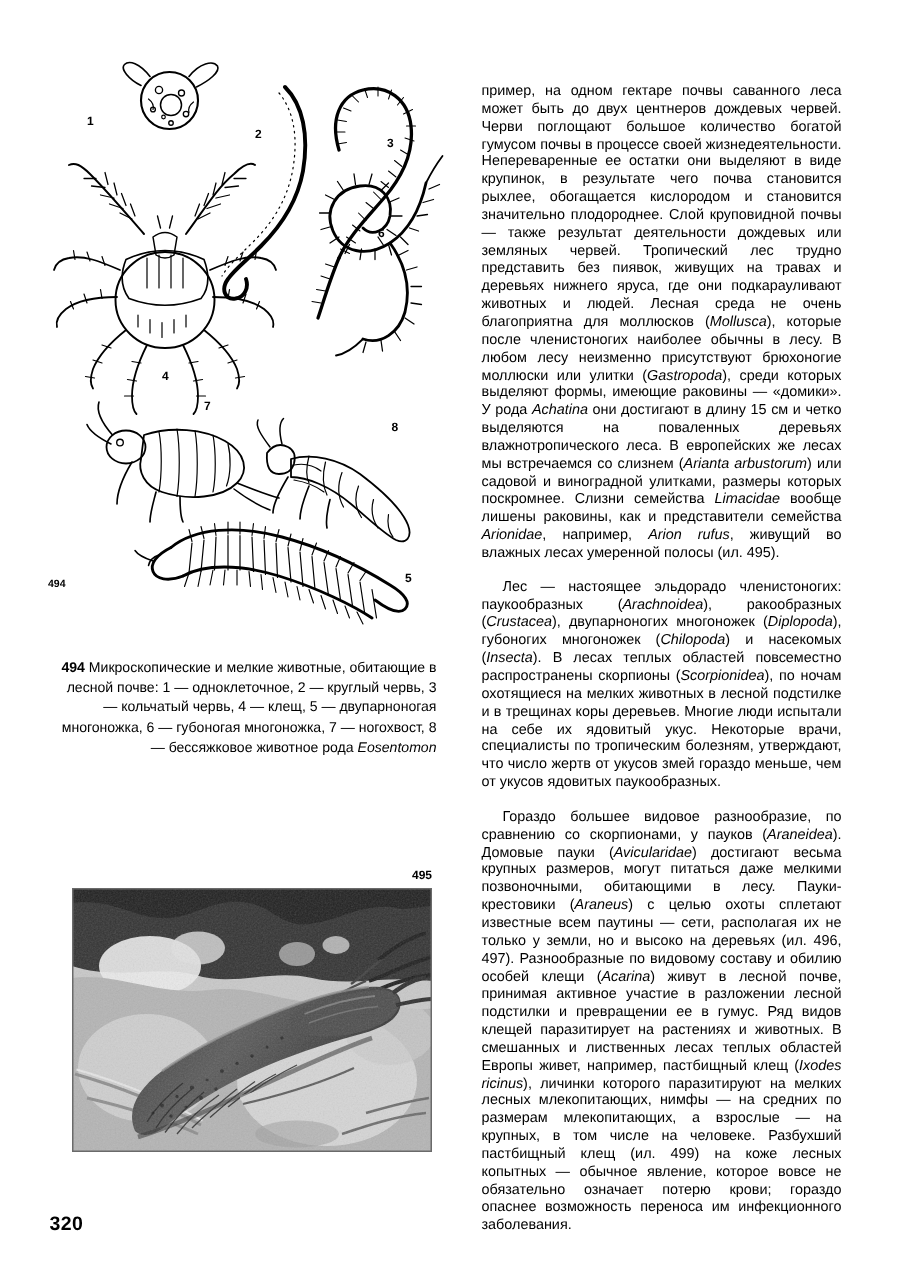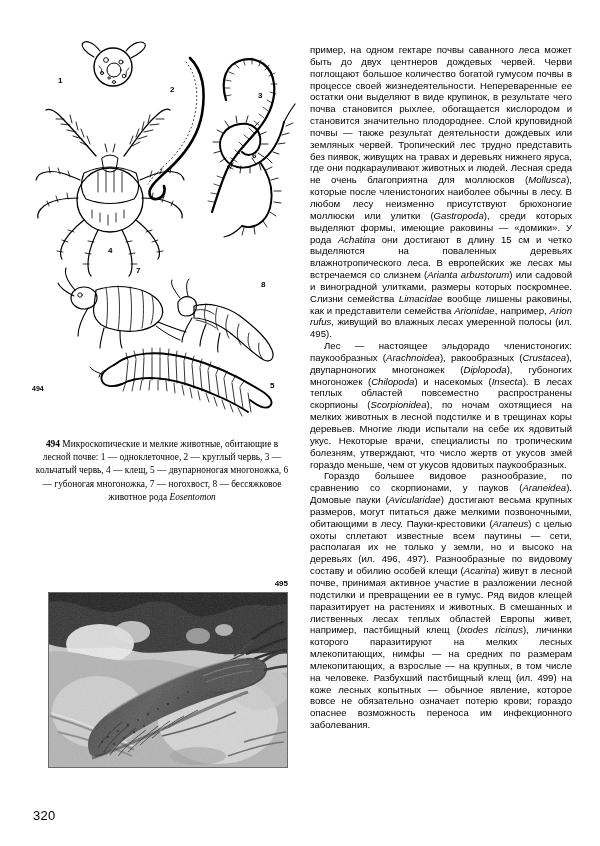--- a/index.html
+++ b/index.html
@@ -26,22 +26,22 @@
 
   .fig-num{
     font-family:"Liberation Sans",sans-serif;
     font-weight:bold;font-size:8px;
   }
 
   
   .caption{
     position:absolute;left:3px;top:398px;width:258px;
     font-size:9.4px;line-height:13.2px;
-    font-family:Liberation Serif, serif;
-    text-align:center;
+    font-family:Liberation Sans, sans-serif;
+    text-align:right;
   }
   .caption-num{font-weight:bold;}
   .caption i{font-style:italic;}
   .caption-block{margin-bottom:11px;}
 
   
   .photo-wrap{
     position:absolute;left:18px;top:552px;width:240px;height:176px;
   }
   .photo-label{
@@ -49,33 +49,33 @@
     font-size:8px;font-weight:bold;
   }
   .photo{
     position:absolute;left:0;top:0;width:240px;height:176px;
     overflow:hidden;background:#9a9a9a;
   }
   .photo svg{display:block;width:240px;height:176px;}
 
   .page-number{
     position:absolute;left:3px;top:768px;
-    font-size:13px;font-weight:normal;letter-spacing:.3px;
+    font-size:13px;font-weight:bold;letter-spacing:.3px;
   }
 
   
   .col-right{
     position:absolute;left:310px;top:44px;width:262px;
     font-size:9.6px;
     line-height:11.85px;
     text-align:justify;
     text-justify:inter-word;
     font-family:"Liberation Sans",sans-serif;
   }
-  .col-right p{margin:0;text-indent:14px;}
+  .col-right p{margin:11px;text-indent:14px;}
   .col-right p.first{text-indent:0;}
   .col-right i{font-style:italic;}
 </style>
 </head>
 <body>
 
 <div class="page">
 
   <div class="col-left">
 

